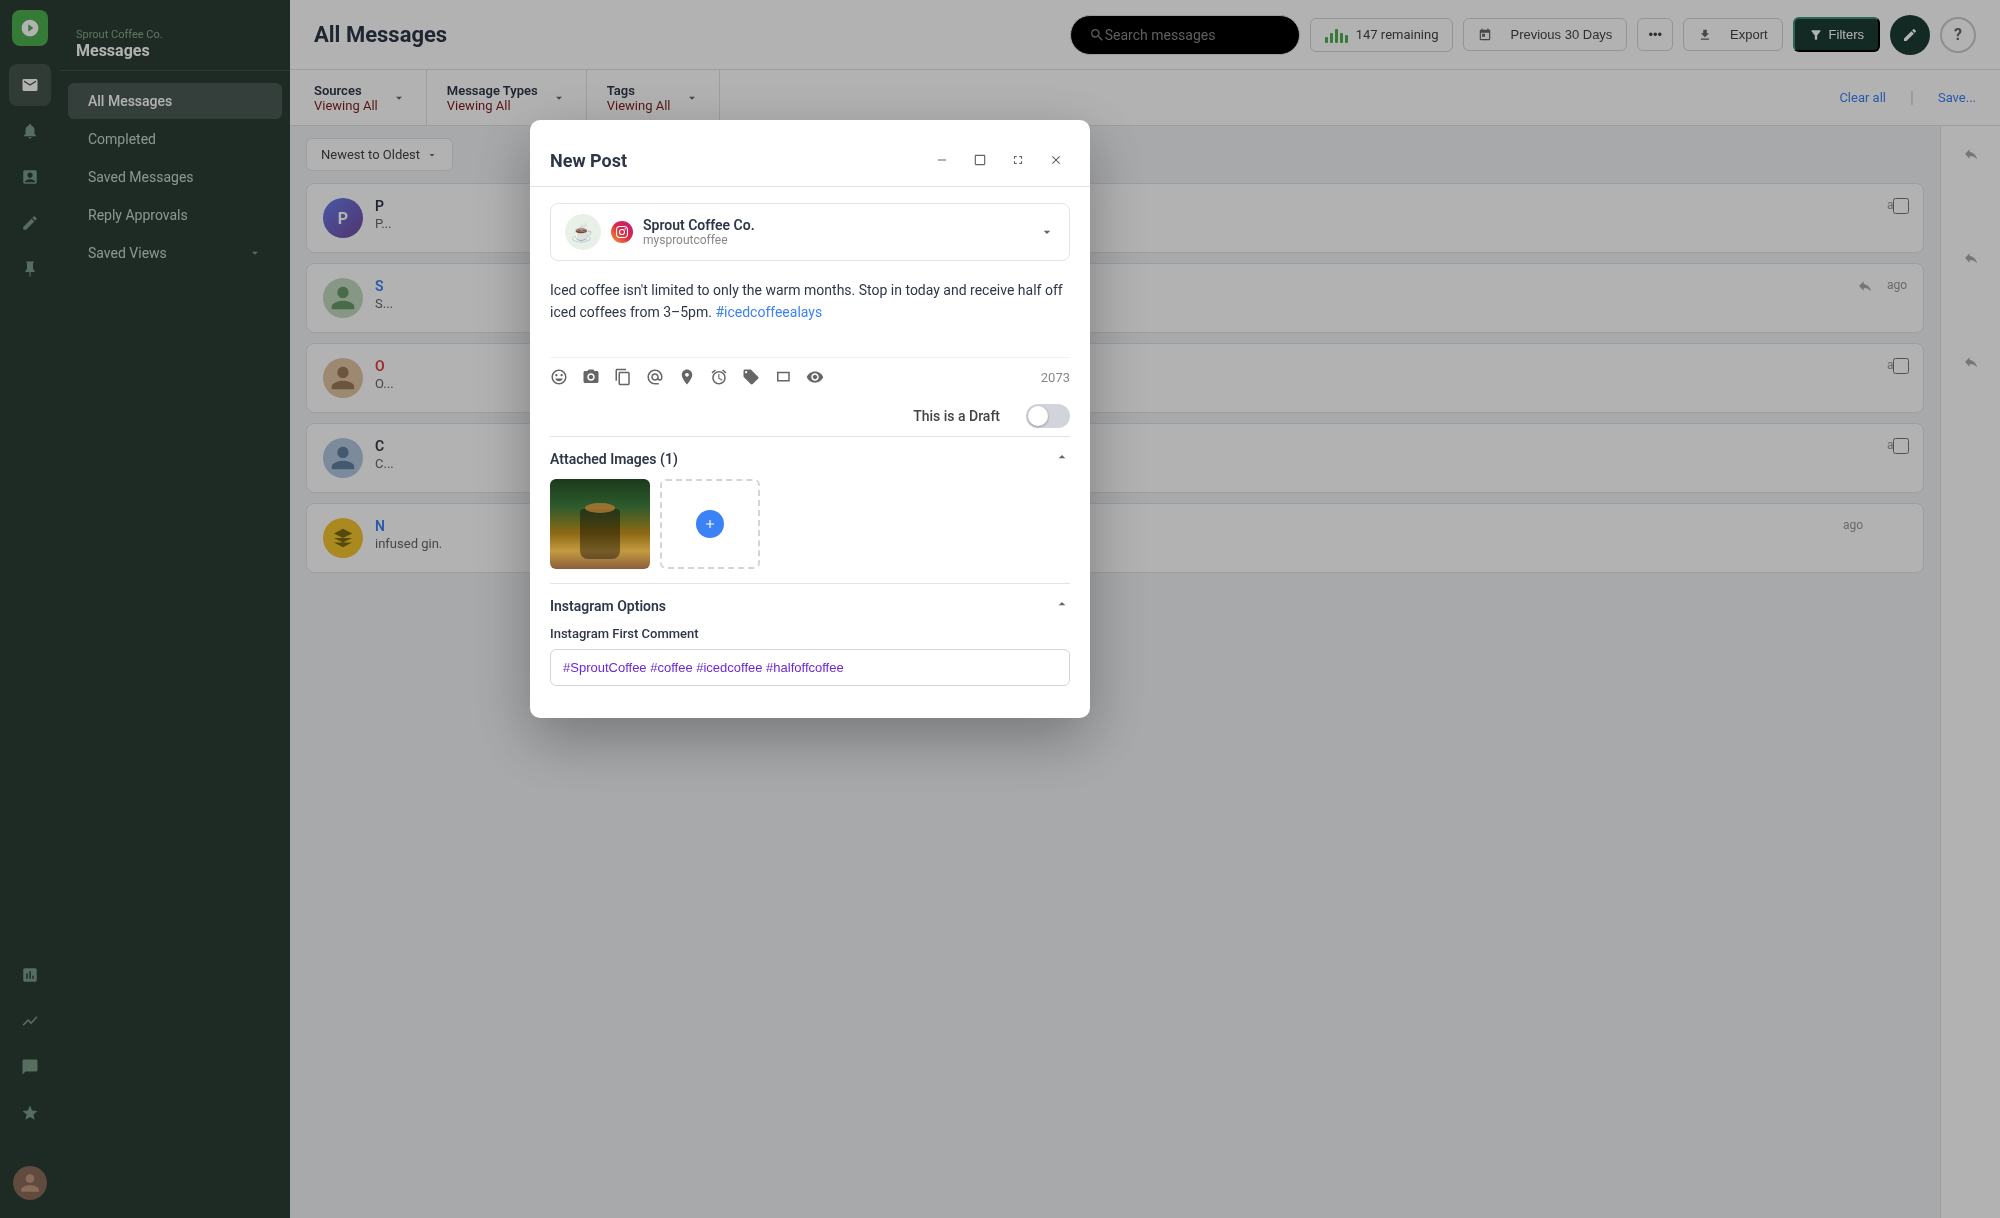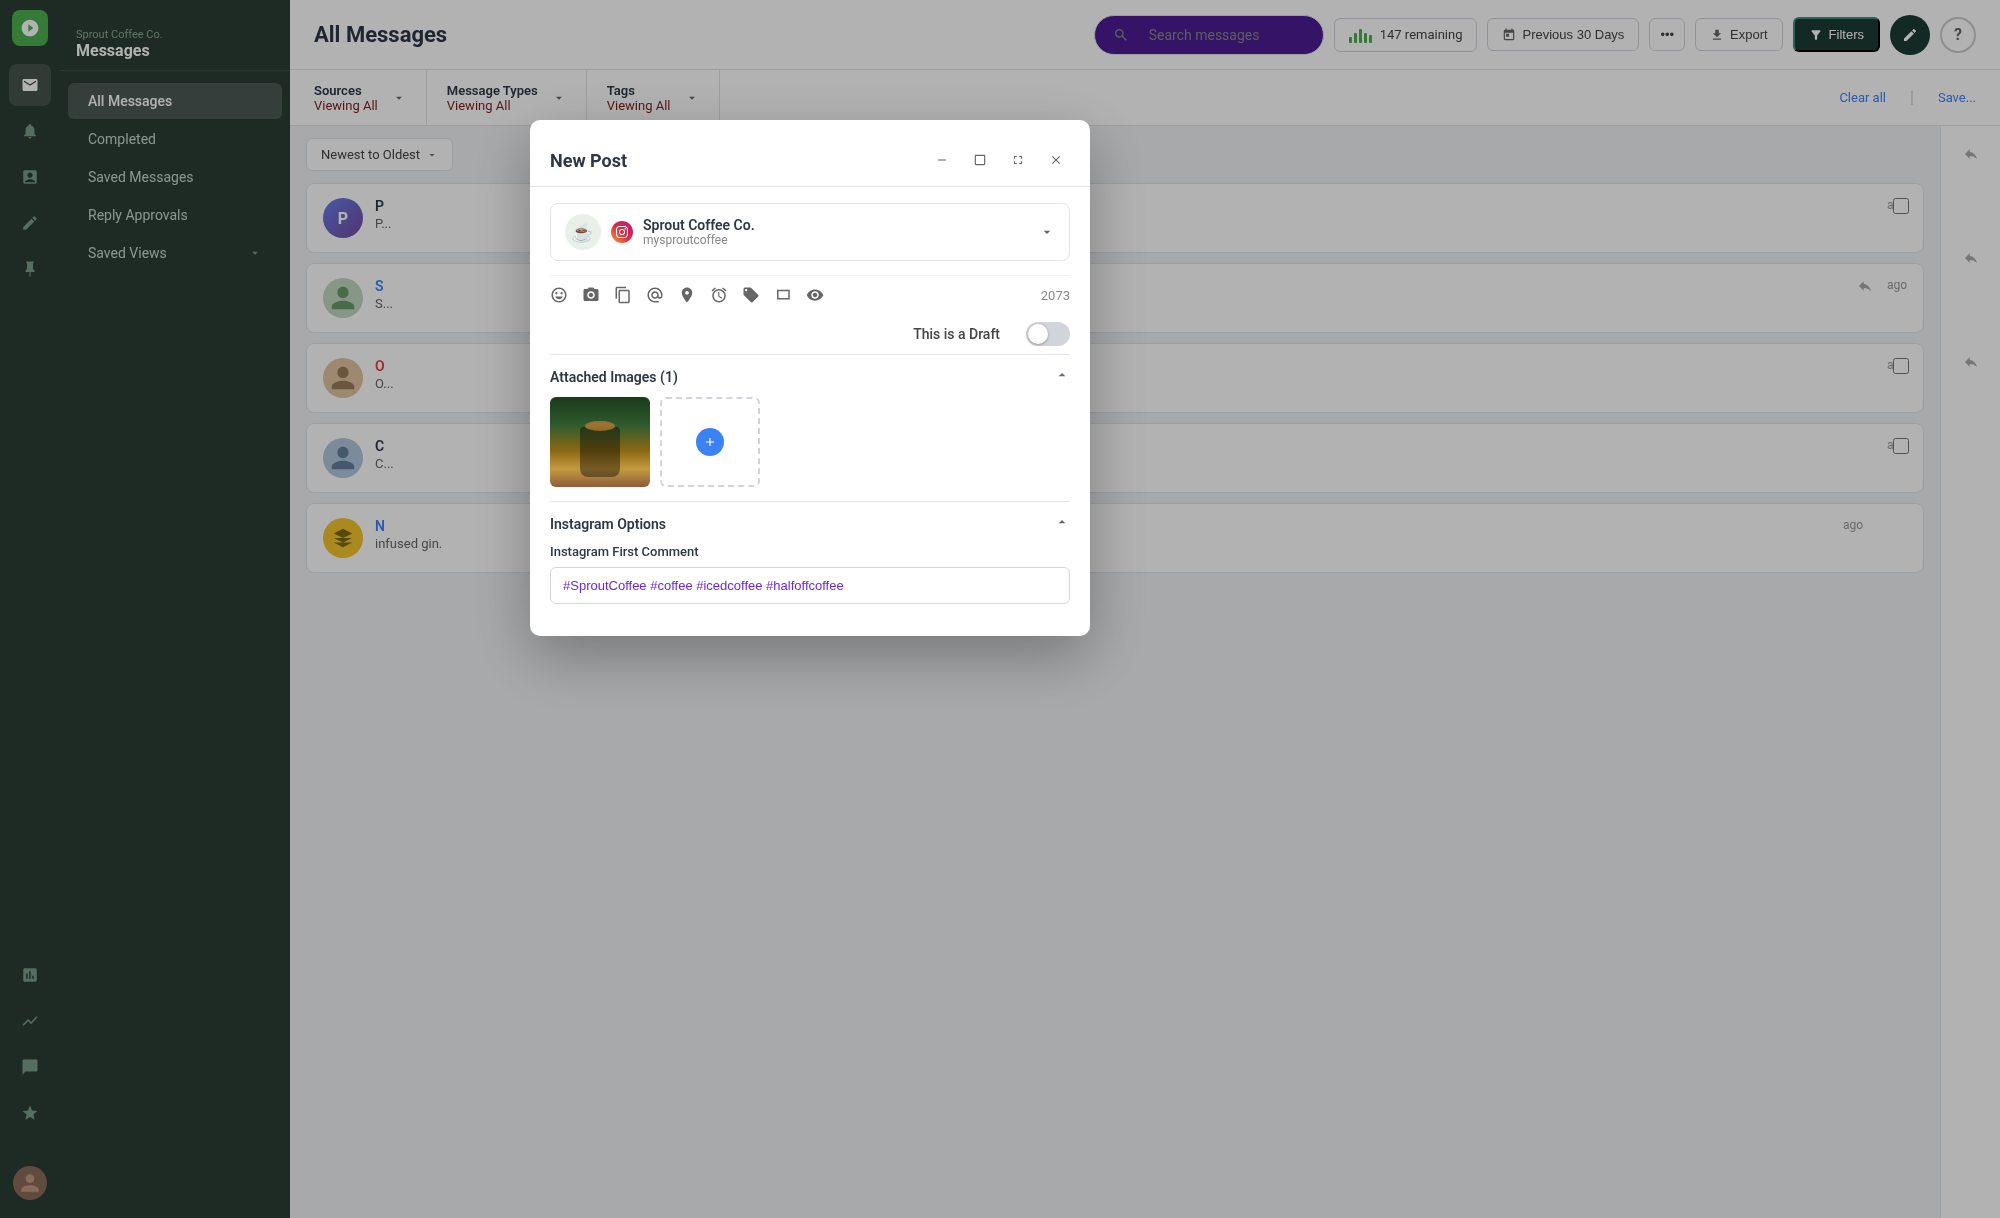--- a/index.html
+++ b/index.html
@@ -7,23 +7,23 @@
     .sidebar-nav-item { padding: 10px 20px; cursor: pointer; font-size: 14px; color: #c8d8cc; border-radius: 6px; margin: 2px 8px; display: flex; align-items: center; gap: 10px; }
     .sidebar-nav-item.active { background: rgba(255,255,255,0.15); color: #fff; font-weight: 500; }
     .avatar { width: 34px; height: 34px; border-radius: 50%; background: #8b6a5a; overflow: hidden; display: flex; align-items: center; justify-content: center; }
 
     
     .main { flex: 1; display: flex; flex-direction: column; overflow: hidden; }
 
     
     .topbar { background: #fff; padding: 0 24px; height: 70px; display: flex; align-items: center; justify-content: space-between; border-bottom: 1px solid #e0e4e8; flex-shrink: 0; }
     .topbar-actions { display: flex; align-items: center; gap: 10px; }
-    .topbar-search { display: flex; align-items: center; gap: 20px; background: #4c1d95; border: 1px solid #e0e4e8; border-radius: 24px; padding: 11px 18px; min-width: 230px; cursor: pointer; }
+    .topbar-search { display: flex; align-items: center; gap: 0; background: #000000; border: 1px solid #e0e4e8; border-radius: 24px; padding: 11px 18px; min-width: 230px; cursor: pointer; }
     .topbar-search span { font-size: 14px; color: #888; }
-    .topbar-btn { display: flex; align-items: center; gap: 6px; padding: 8px 14px; border: 1px solid #d1d5db; border-radius: 6px; background: #fff; cursor: pointer; font-size: 13px; color: #444; }
+    .topbar-btn { display: flex; align-items: center; gap: 18px; padding: 8px 14px; border: 1px solid #d1d5db; border-radius: 6px; background: #fff; cursor: pointer; font-size: 13px; color: #444; }
     .topbar-btn-primary { background: #1a3c34; color: #fff; border-color: #1a3c34; border-radius: 6px; padding: 8px 14px; display: flex; align-items: center; gap: 6px; cursor: pointer; font-size: 13px; }
     .remaining-badge { display: flex; align-items: center; gap: 8px; padding: 8px 14px; border: 1px solid #d1d5db; border-radius: 6px; background: #fff; font-size: 13px; color: #444; }
     .bar-chart-icon { display: flex; align-items: flex-end; gap: 2px; height: 16px; }
     .bar-chart-icon span { width: 3px; background: #4caf50; border-radius: 1px; }
     .notif-btn { width: 40px; height: 40px; border-radius: 50%; background: #1a3c34; display: flex; align-items: center; justify-content: center; cursor: pointer; position: relative; }
 
     
     .filterbar { background: #fff; padding: 0 24px; height: 56px; display: flex; align-items: center; gap: 0; border-bottom: 1px solid #e0e4e8; flex-shrink: 0; }
     .filter-item { display: flex; align-items: center; gap: 6px; padding: 0 20px; height: 100%; border-right: 1px solid #e0e4e8; cursor: pointer; }
     .filter-item:first-child { padding-left: 0; }
@@ -439,20 +439,25 @@
           <div>
             <div style="font-size:14px;font-weight:600;color:#2d3748;">Sprout Coffee Co.</div>
             <div style="font-size:12px;color:#888;">mysproutcoffee</div>
           </div>
         </div>
         <svg width="16" height="16" viewBox="0 0 24 24" fill="#666">
             <path d="M7 10l5 5 5-5z"></path>
           </svg>
       </div>
 
+      <div style="padding:4px 0 8px;">
+        <div style="font-size:14px;color:#2d3748;line-height:1.6;min-height:70px;">
+          <span>Iced coffee isn't limited to only the warm months. Stop in today and receive half off iced coffees from 3–5pm. </span><span style="color:#3b82f6;">#icedcoffeealays</span>
+        </div>
+      </div>
 
       <div class="composer-toolbar">
         <div class="composer-tool" title="Emoji">
           <svg width="18" height="18" viewBox="0 0 24 24" fill="#666">
               <path d="M11.99 2C6.47 2 2 6.48 2 12s4.47 10 9.99 10C17.52 22 22 17.52 22 12S17.52 2 11.99 2zM12 20c-4.42 0-8-3.58-8-8s3.58-8 8-8 8 3.58 8 8-3.58 8-8 8zm3.5-9c.83 0 1.5-.67 1.5-1.5S16.33 8 15.5 8 14 8.67 14 9.5s.67 1.5 1.5 1.5zm-7 0c.83 0 1.5-.67 1.5-1.5S9.33 8 8.5 8 7 8.67 7 9.5 7.67 11 8.5 11zm3.5 6.5c2.33 0 4.31-1.46 5.11-3.5H6.89c.8 2.04 2.78 3.5 5.11 3.5z"></path>
             </svg>
         </div>
         <div class="composer-tool" title="Photo">
           <svg width="18" height="18" viewBox="0 0 24 24" fill="#666">
               <path d="M20 4h-3.17L15 2H9L7.17 4H4c-1.1 0-2 .9-2 2v12c0 1.1.9 2 2 2h16c1.1 0 2-.9 2-2V6c0-1.1-.9-2-2-2zm-8 13c-2.76 0-5-2.24-5-5s2.24-5 5-5 5 2.24 5 5-2.24 5-5 5zm0-8c-1.66 0-3 1.34-3 3s1.34 3 3 3 3-1.34 3-3-1.34-3-3-3z"></path>

